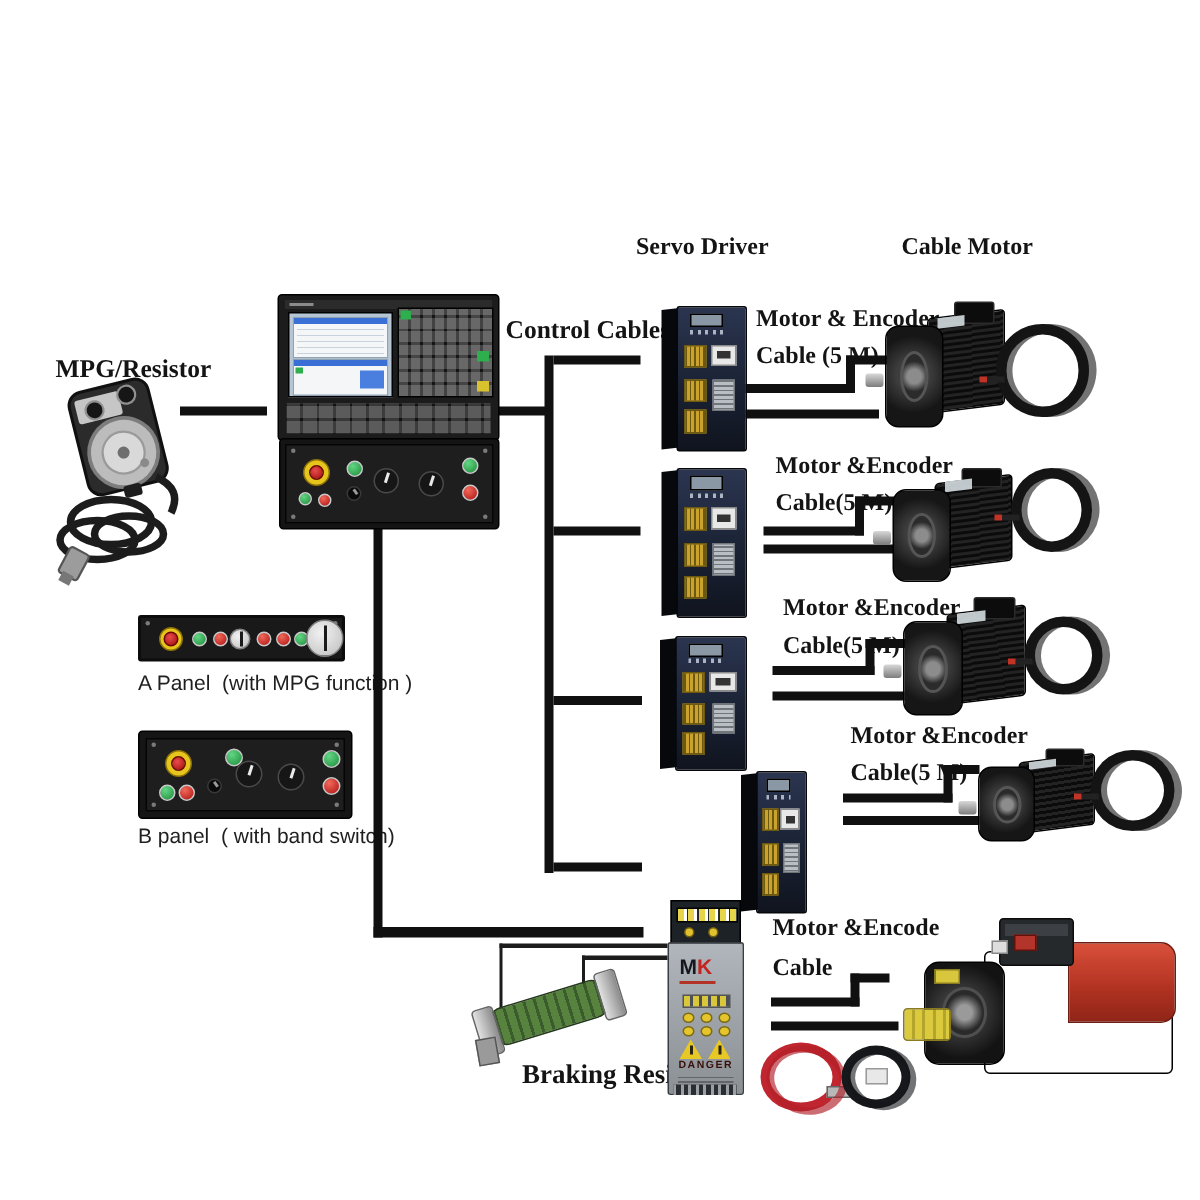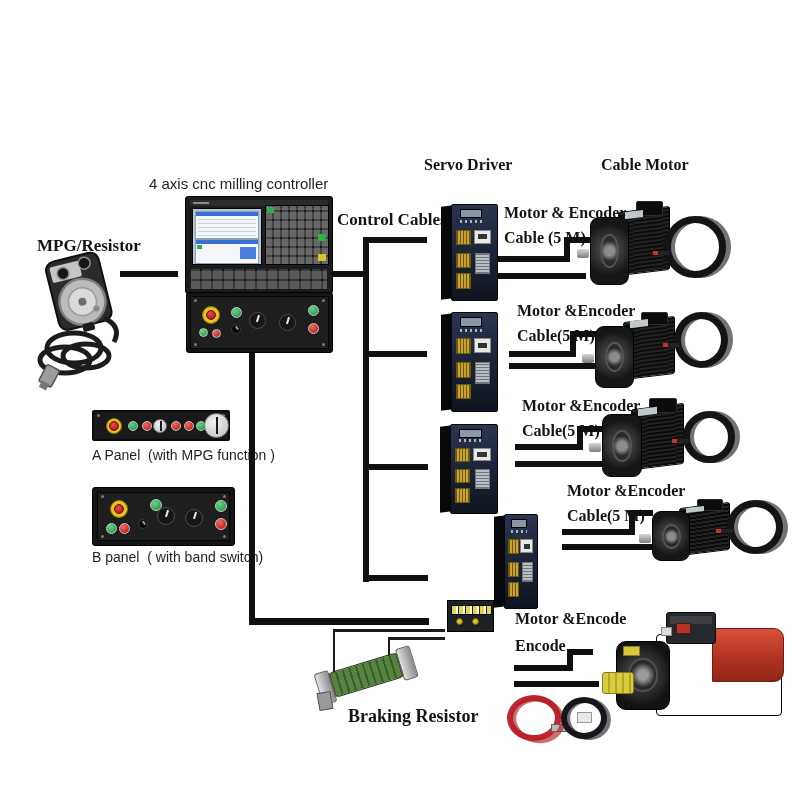--- a/index.html
+++ b/index.html
@@ -147,39 +147,38 @@
   .panel-b{position:absolute;left:92px;top:487px;width:141px;height:57px;background:#151515;
            border:1px solid #000;border-radius:3px;}
   .panel-b .op-face{left:4px;top:4px;right:4px;bottom:4px;}
 </style>
 </head>
 <body>
 
 <div class="stage">
 
 
-  <div class="lbl-sans" style="left:149px;top:175px;">4 axis cnc milling controller</div>
   <div class="lbl-serif" style="left:37px;top:236px;font-size:17px;">MPG/Resistor</div>
   <div class="lbl-serif" style="left:424px;top:156px;">Servo Driver</div>
   <div class="lbl-serif" style="left:601px;top:156px;">Cable Motor</div>
   <div class="lbl-serif" style="left:337px;top:210px;font-size:17px;">Control Cables</div>
   <div class="lbl-sans" style="left:92px;top:447px;font-size:14px;">A Panel  (with MPG function )</div>
   <div class="lbl-sans" style="left:92px;top:549px;font-size:14px;">B panel  ( with band switch)</div>
   <div class="lbl-serif" style="left:348px;top:706px;font-size:18px;">Braking Resistor</div>
 
   <div class="lbl-serif" style="left:504px;top:204px;">Motor &amp; Encoder</div>
   <div class="lbl-serif" style="left:504px;top:229px;">Cable (5 M)</div>
   <div class="lbl-serif" style="left:517px;top:302px;">Motor &amp;Encoder</div>
   <div class="lbl-serif" style="left:517px;top:327px;">Cable(5 M)</div>
   <div class="lbl-serif" style="left:522px;top:397px;">Motor &amp;Encoder</div>
   <div class="lbl-serif" style="left:522px;top:422px;">Cable(5 M)</div>
   <div class="lbl-serif" style="left:567px;top:482px;">Motor &amp;Encoder</div>
   <div class="lbl-serif" style="left:567px;top:507px;">Cable(5 M)</div>
   <div class="lbl-serif" style="left:515px;top:610px;">Motor &amp;Encode</div>
-  <div class="lbl-serif" style="left:515px;top:637px;">Encode</div>
+  <div class="lbl-serif" style="left:515px;top:637px;">Cable</div>
 
   <div class="line" style="left:120px;top:271px;width:58px;height:6px;"></div>
   <div class="line" style="left:332px;top:271px;width:34px;height:6px;"></div>
   <div class="line" style="left:363px;top:237px;width:6px;height:345px;"></div>
   <div class="line" style="left:369px;top:237px;width:58px;height:6px;"></div>
   <div class="line" style="left:369px;top:351px;width:58px;height:6px;"></div>
   <div class="line" style="left:369px;top:464px;width:59px;height:6px;"></div>
   <div class="line" style="left:369px;top:575px;width:59px;height:6px;"></div>
   <div class="line" style="left:249px;top:352px;width:6px;height:273px;"></div>
   <div class="line" style="left:249px;top:618px;width:180px;height:7px;"></div>
@@ -416,20 +415,36 @@
   </div>
   <div class="coil" style="left:727px;top:500px;width:56px;height:54px;">
       <span class="tip"></span>
     </div>
 
   <div class="inv-top">
     <div class="inv-term"></div>
     <div class="inv-dot" style="left:8px;top:17px;"></div>
     <div class="inv-dot" style="left:24px;top:17px;"></div>
   </div>
+  <div class="inv-body">
+    <div class="inv-logo"><span>M</span><span class="k">K</span></div>
+    <div class="inv-rule"></div>
+    <div class="inv-row"></div>
+    <div class="inv-led" style="left:9px;top:46px;"></div>
+    <div class="inv-led" style="left:21px;top:46px;"></div>
+    <div class="inv-led" style="left:33px;top:46px;"></div>
+    <div class="inv-led" style="left:9px;top:55px;"></div>
+    <div class="inv-led" style="left:21px;top:55px;"></div>
+    <div class="inv-led" style="left:33px;top:55px;"></div>
+    <div class="inv-tri" style="left:7px;top:64px;"></div>
+    <div class="inv-tri" style="left:26px;top:64px;"></div>
+    <div class="inv-danger">DANGER</div>
+    <div class="inv-fine"></div>
+    <div class="inv-plate"></div>
+  </div>
 
   <div class="res-bar">
     <div class="res-cap l"></div>
     <div class="res-cap r"></div>
   </div>
   <div class="res-foot"></div>
 
   <div class="coil-red">
       <span class="lug"></span>
     </div>

